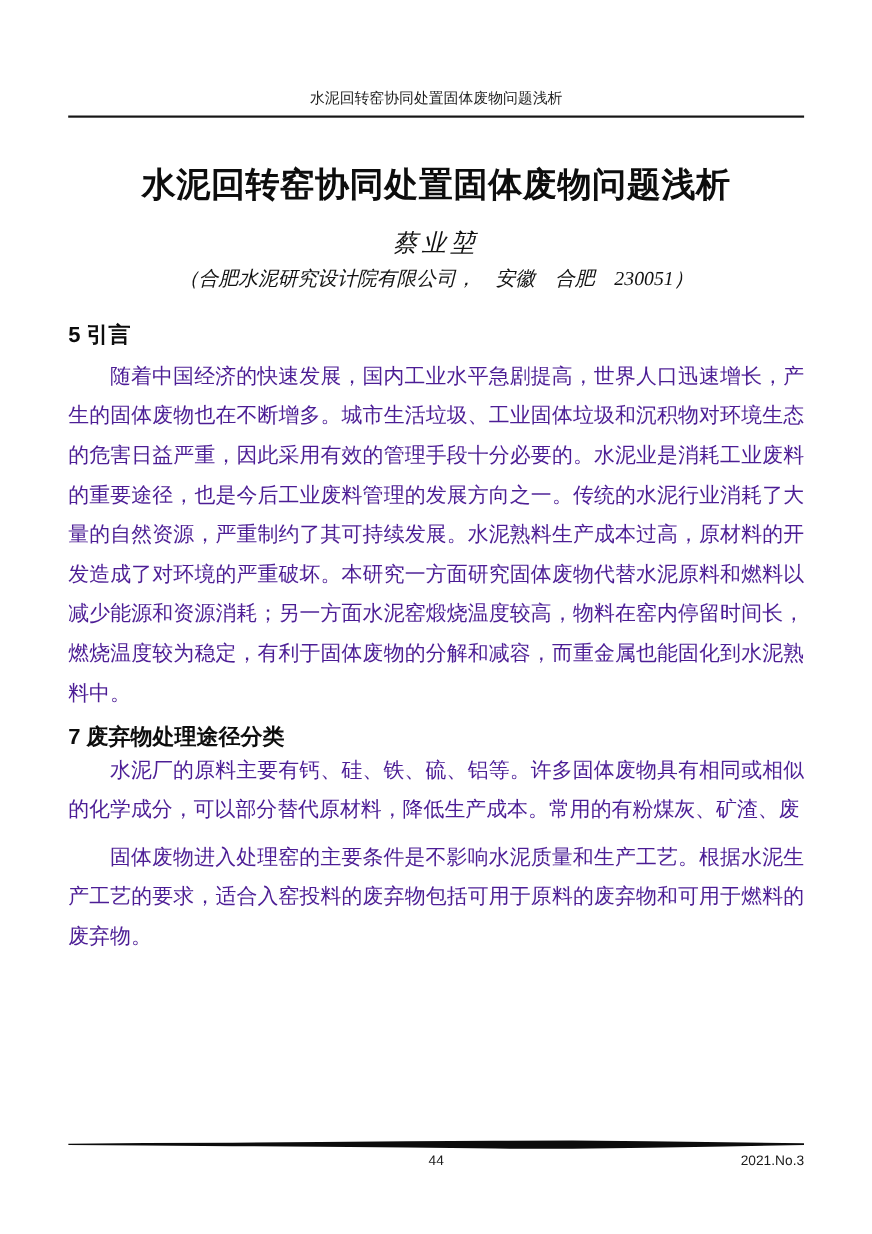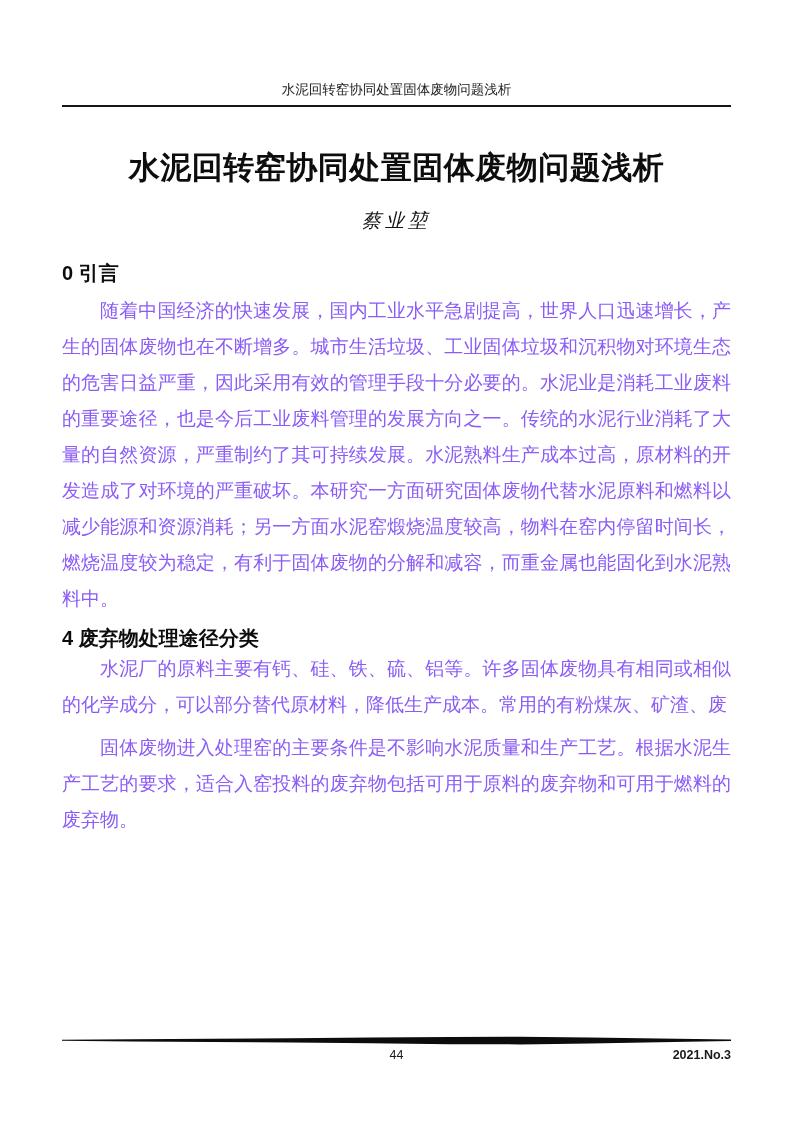--- a/index.html
+++ b/index.html
@@ -36,21 +36,21 @@
     font-family: "Liberation Sans", "DejaVu Sans", sans-serif;
     font-weight: bold;
     font-size: 31px;
     line-height: 40px;
     letter-spacing: 0.5px;
     color: #0d0d0d;
   }
   .doc-author {
     margin-top: 15px;
     text-align: center;
-    font-size: 19px;
+    font-size: 22px;
     line-height: 24px;
     font-style: italic;
     letter-spacing: 4px;
   }
   .doc-affiliation {
     margin-top: 8px;
     text-align: center;
     font-size: 18px;
     line-height: 24px;
     font-style: italic;
@@ -65,21 +65,21 @@
   }
   .section-heading.second {
     margin-top: 8px;
   }
   .body-para {
     font-size: 19px;
     line-height: 36px;
     text-align: justify;
     text-indent: 2em;
     margin: 0;
-    color: #8b5cf6;
+    color: #4c1d95;
   }
   .body-para.first-after-heading {
     margin-top: 7px;
   }
   .footer {
     position: absolute;
     left: 62px;
     right: 62px;
     top: 1035px;
   }
@@ -99,43 +99,43 @@
   .footer-page-number {
     position: absolute;
     left: 0;
     right: 0;
     text-align: center;
   }
   .footer-issue {
     position: absolute;
     right: 0;
     text-align: right;
-    font-weight: bold;
   }
 </style>
 </head>
 <body>
 
 <div class="page">
 
   <div class="running-header">水泥回转窑协同处置固体废物问题浅析</div>
 
   <div class="header-rule"></div>
 
   <h1 class="doc-title">水泥回转窑协同处置固体废物问题浅析</h1>
 
   <div class="doc-author">蔡业堃</div>
 
+  <div class="doc-affiliation">（合肥水泥研究设计院有限公司，　安徽　合肥　230051）</div>
 
-  <h2 class="section-heading">0 引言</h2>
+  <h2 class="section-heading">5 引言</h2>
 
   <p class="body-para first-after-heading">随着中国经济的快速发展，国内工业水平急剧提高，世界人口迅速增长，产生的固体废物也在不断增多。城市生活垃圾、工业固体垃圾和沉积物对环境生态的危害日益严重，因此采用有效的管理手段十分必要的。水泥业是消耗工业废料的重要途径，也是今后工业废料管理的发展方向之一。传统的水泥行业消耗了大量的自然资源，严重制约了其可持续发展。水泥熟料生产成本过高，原材料的开发造成了对环境的严重破坏。本研究一方面研究固体废物代替水泥原料和燃料以减少能源和资源消耗；另一方面水泥窑煅烧温度较高，物料在窑内停留时间长，燃烧温度较为稳定，有利于固体废物的分解和减容，而重金属也能固化到水泥熟料中。</p>
 
 
-  <h2 class="section-heading second">4 废弃物处理途径分类</h2>
+  <h2 class="section-heading second">7 废弃物处理途径分类</h2>
 
   <p class="body-para">水泥厂的原料主要有钙、硅、铁、硫、铝等。许多固体废物具有相同或相似的化学成分，可以部分替代原材料，降低生产成本。常用的有粉煤灰、矿渣、废</p>
 
   <p class="body-para first-after-heading">固体废物进入处理窑的主要条件是不影响水泥质量和生产工艺。根据水泥生产工艺的要求，适合入窑投料的废弃物包括可用于原料的废弃物和可用于燃料的废弃物。</p>
 
 </div>
 
 <div class="footer">
   <svg class="footer-bar-svg" viewBox="0 0 672 12" preserveAspectRatio="none" aria-hidden="true">
     <polygon fill="#0c0c0c" points="

